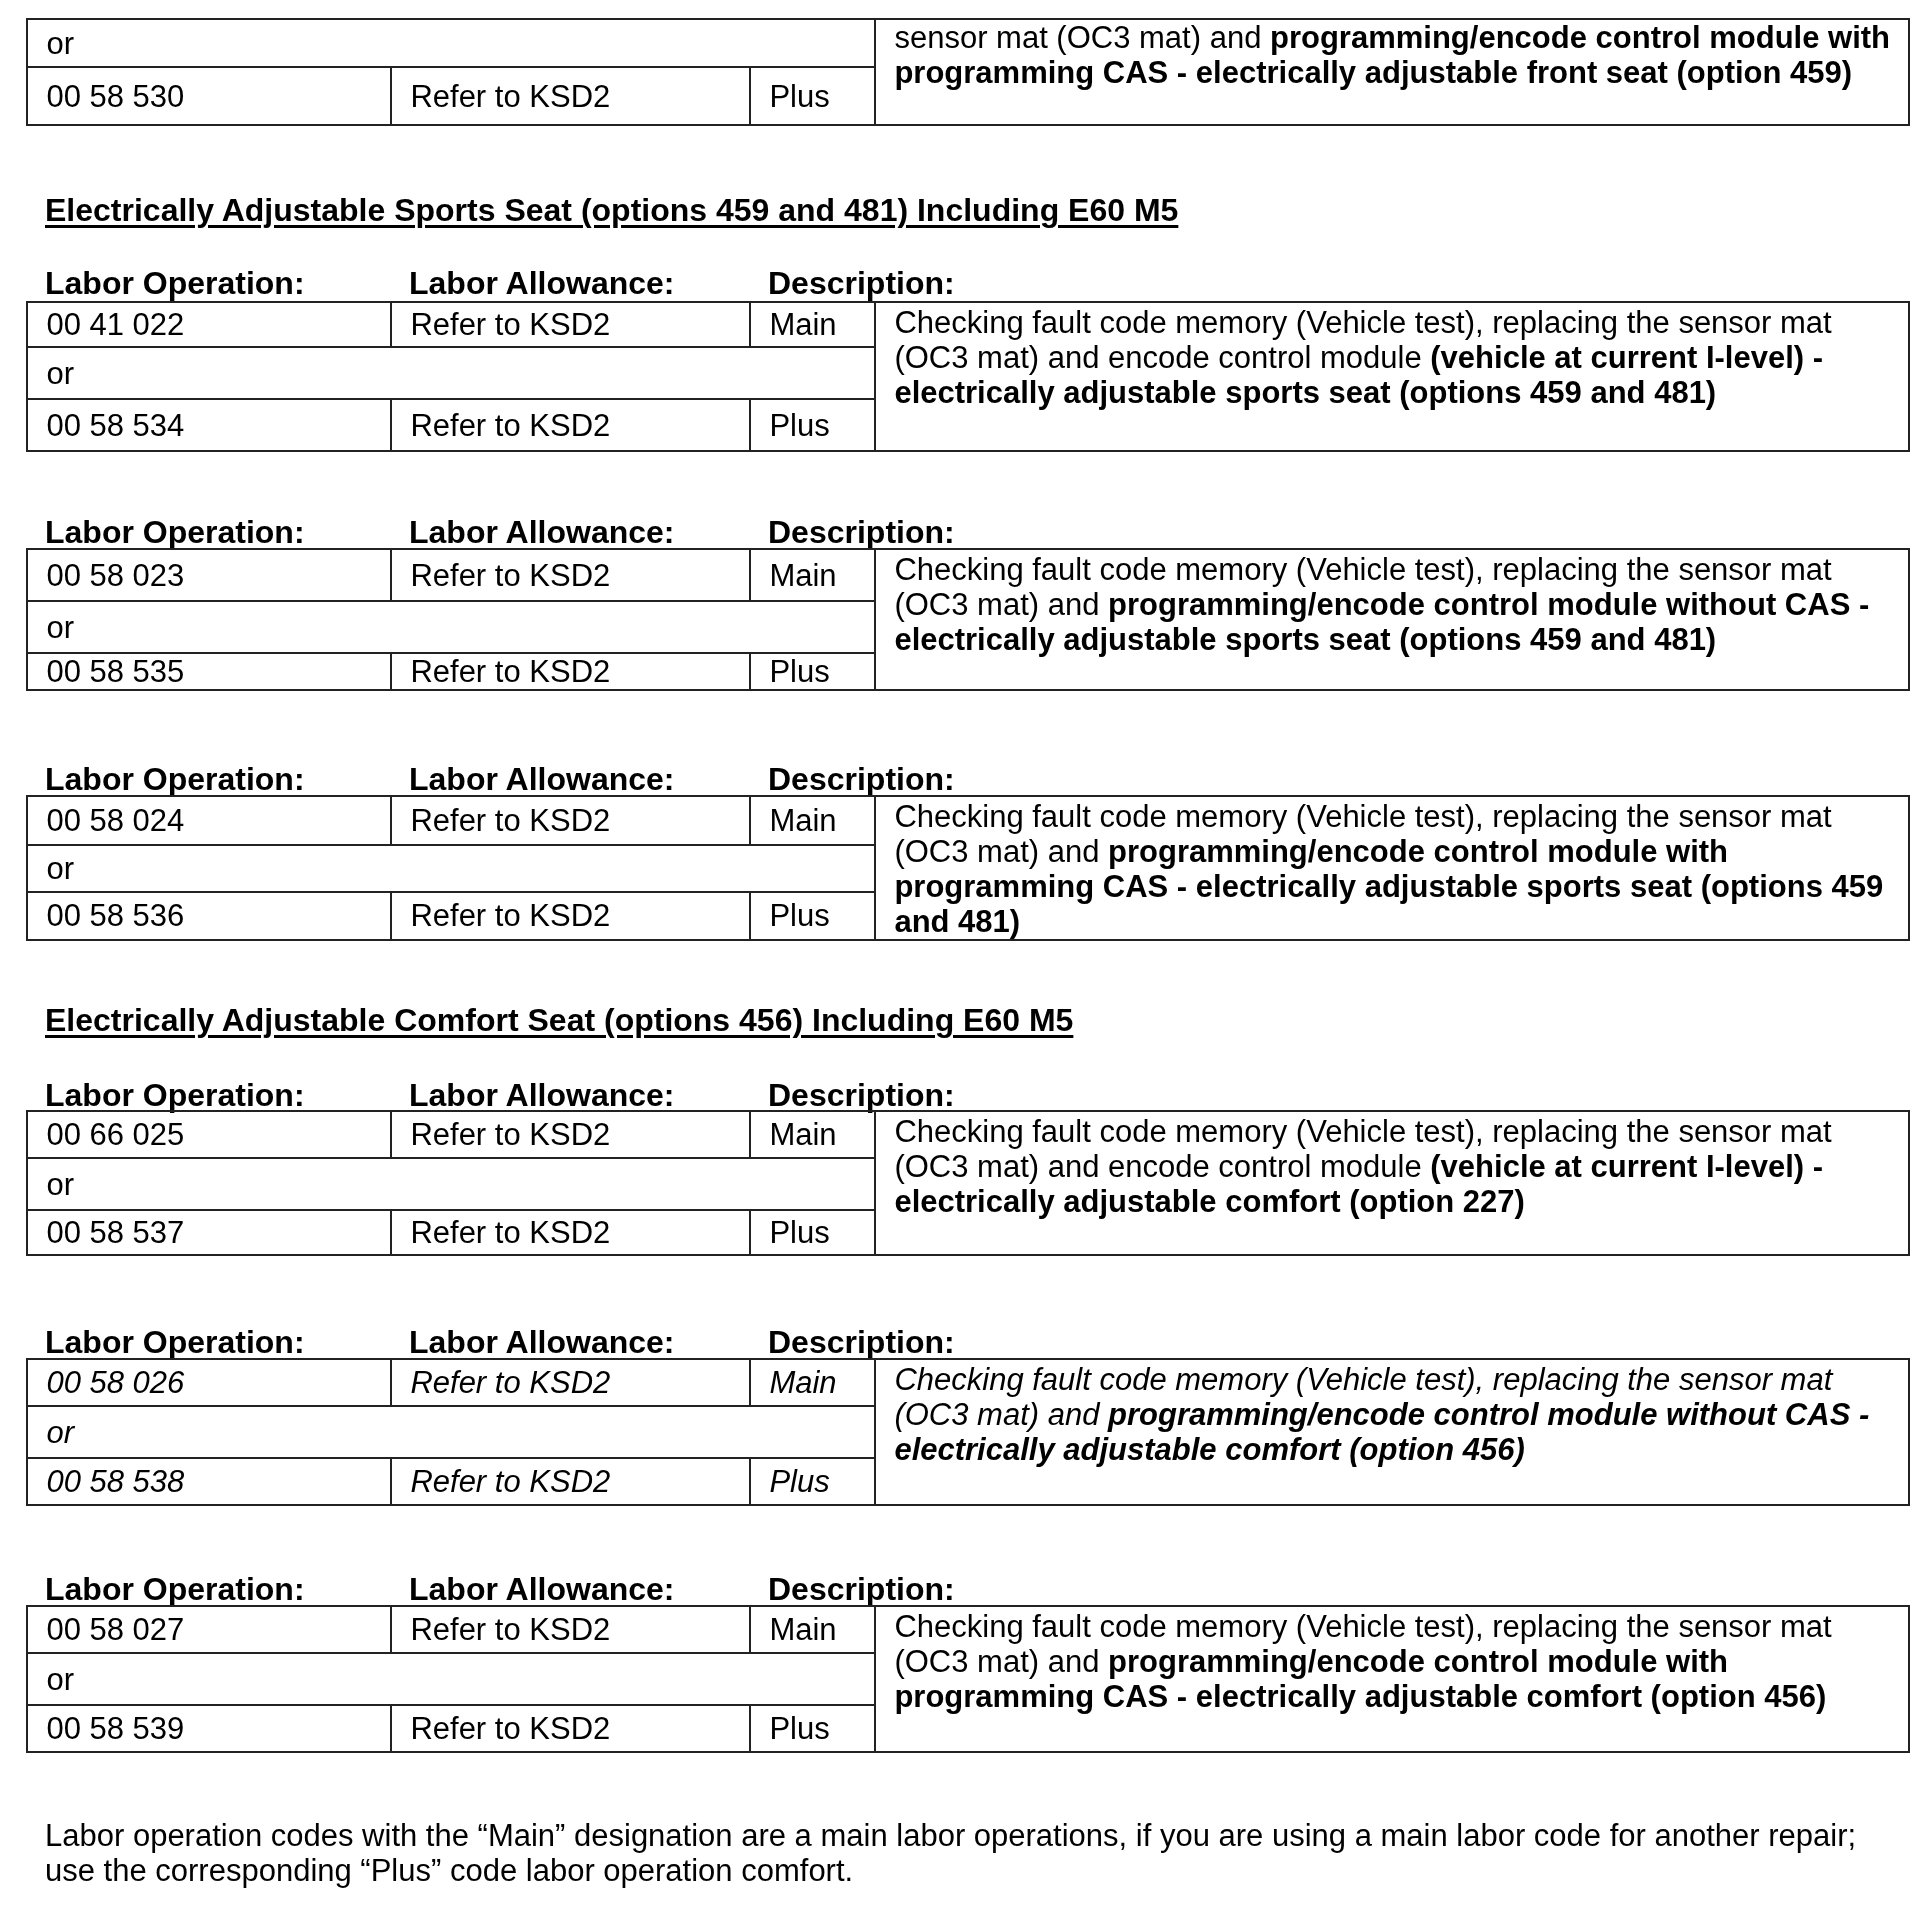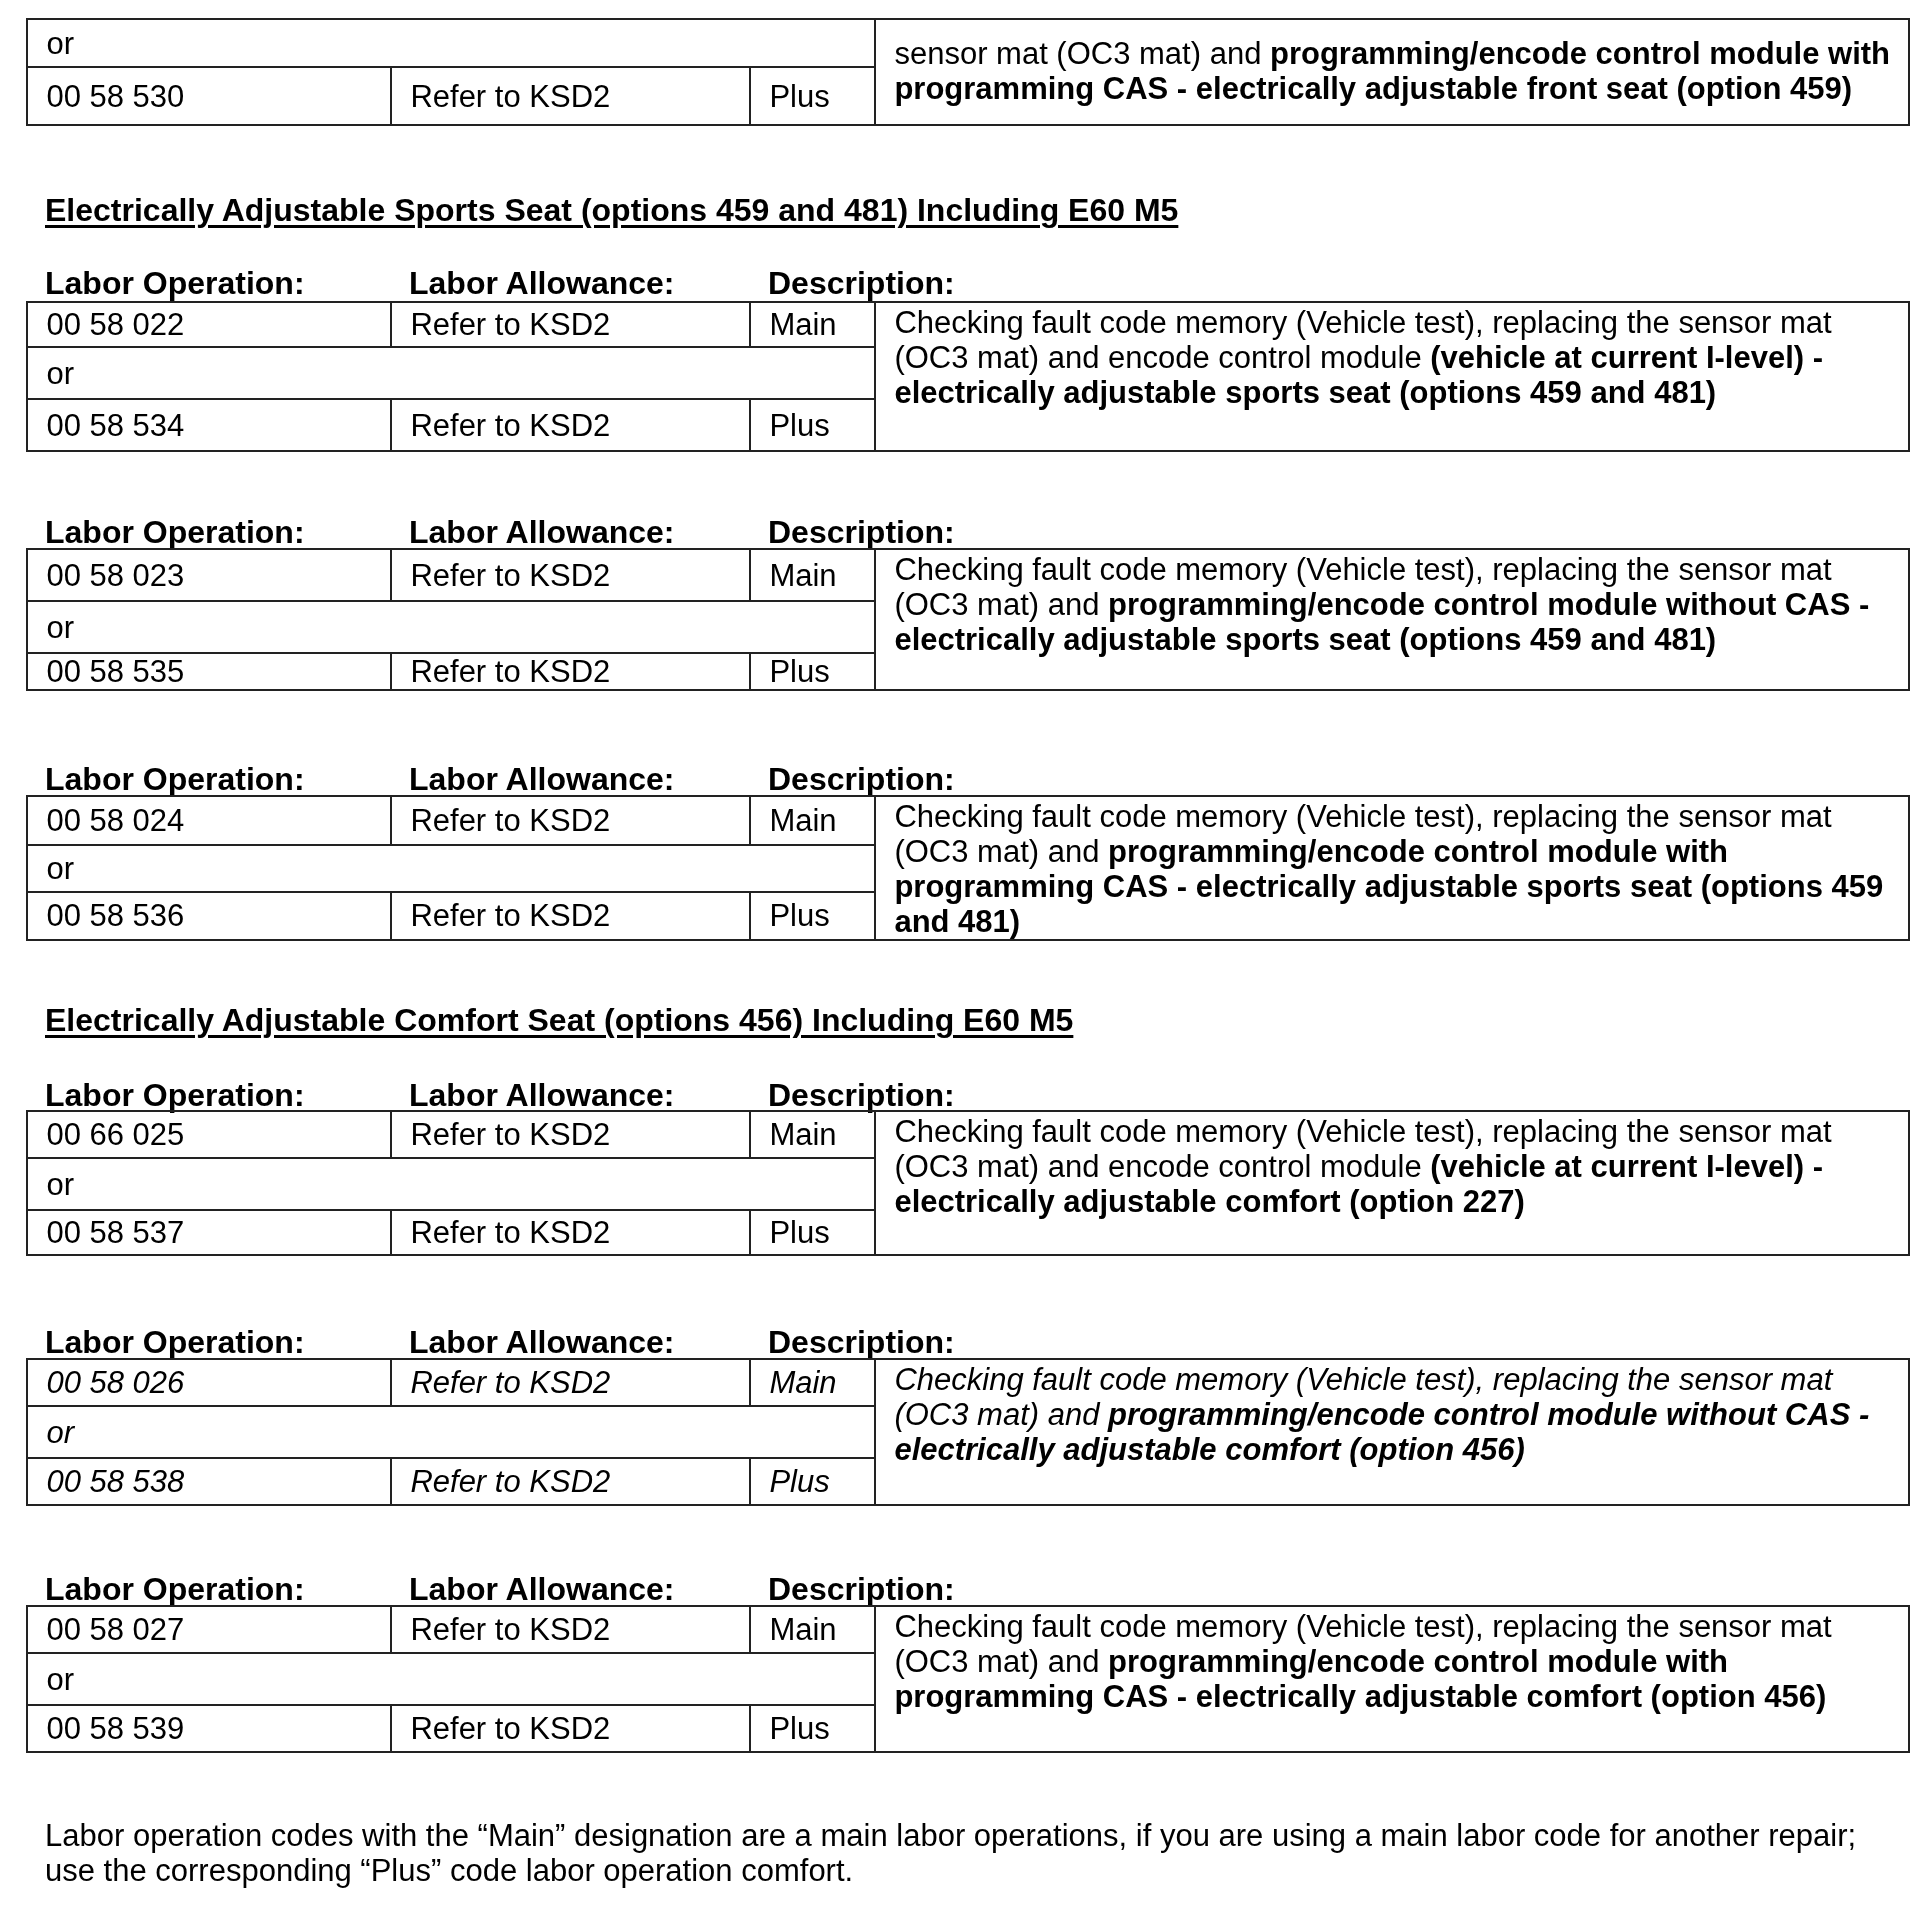--- a/index.html
+++ b/index.html
@@ -25,21 +25,21 @@
 <table class="lt" style="top:18.4px;">
   <colgroup>
       <col style="width:364px">
       <col style="width:359px">
       <col style="width:125px">
       <col>
     </colgroup>
   <tbody>
       <tr style="height:48px">
     <td colspan="3">or</td>
-    <td rowspan="2" class="desc" style="padding-top:16px">
+    <td rowspan="2" class="desc" style="padding-top:0">
       <span>sensor mat (OC3 mat) and </span><b>programming/encode control module with programming CAS - electrically adjustable front seat (option 459)</b>
     </td>
   </tr>
   <tr style="height:58px">
     <td>00 58 530</td>
     <td>Refer to KSD2</td>
     <td class="tag">Plus</td>
   </tr>
 </tbody>
   </table>
@@ -52,21 +52,21 @@
   <div class="abs hdr" style="left: 768px; top: 265px;">Description:</div>
   <table class="lt" style="top: 301px;">
     <colgroup>
         <col style="width:364px">
         <col style="width:359px">
         <col style="width:125px">
         <col>
       </colgroup>
     <tbody>
         <tr class="r-main" style="height: 45px;">
-      <td>00 58 022</td>
+      <td>00 41 022</td>
       <td>Refer to KSD2</td>
       <td class="tag">Main</td>
       <td rowspan="3" class="desc">
         <span>Checking fault code memory (Vehicle test), replacing the sensor mat (OC3 mat) and encode control module </span><b>(vehicle at current  I-level) - electrically adjustable sports seat (options 459 and 481)</b>
       </td>
     </tr>
     <tr class="r-or" style="height: 52px;">
       <td colspan="3">or</td>
     </tr>
     <tr class="r-plus" style="height: 52px;">

